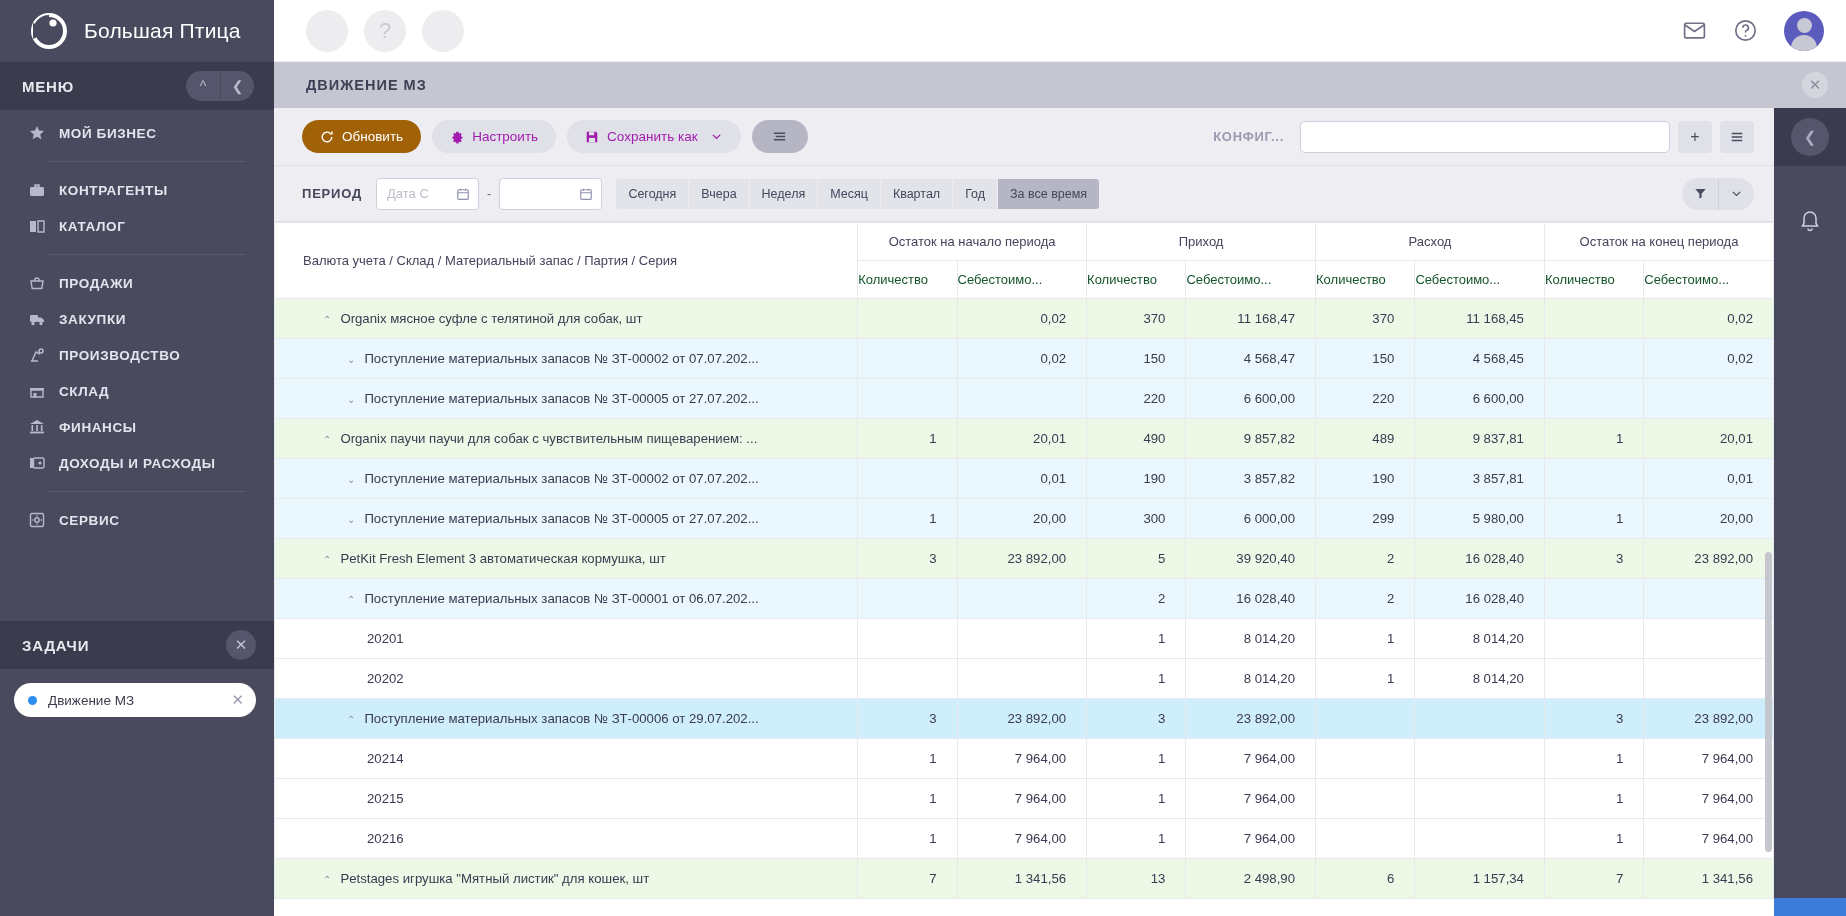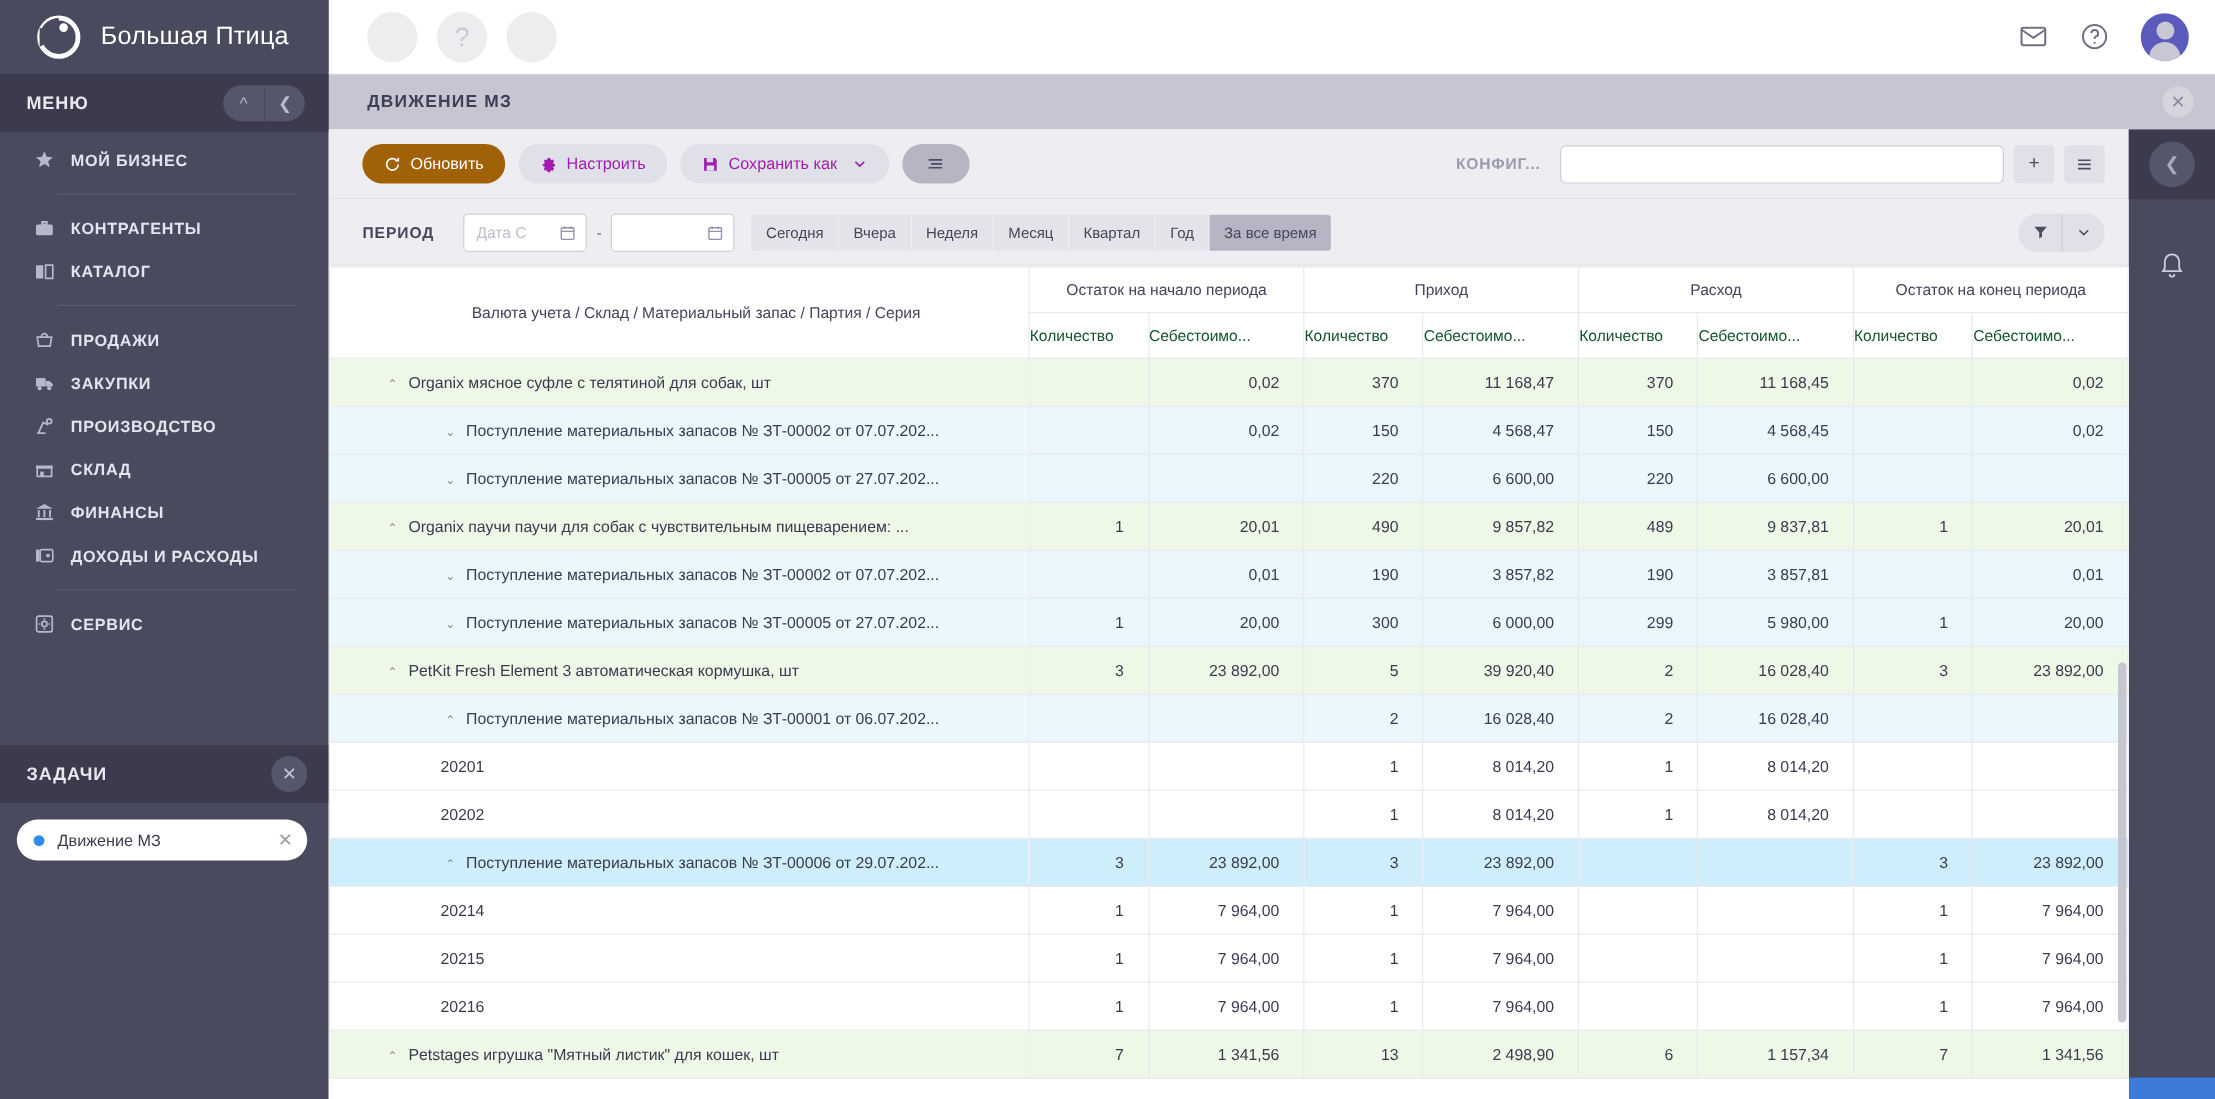--- a/index.html
+++ b/index.html
@@ -184,21 +184,21 @@
     color: #4c4c60; font-size: 16px; cursor: pointer;
   }
 
   
   .periodbar {
     height: 56px; background: #eeeef2;
     display: flex; align-items: center;
     padding: 0 20px 0 28px; gap: 0;
     border-bottom: 1px solid #dededf;
   }
-  .period-label { color: #45455c; font-size: 13px; font-weight: 700; letter-spacing: .8px; margin-right: 24px; }
+  .period-label { color: #45455c; font-size: 13px; font-weight: 700; letter-spacing: .8px; margin-right: 14px; }
   .date-field {
     width: 103px; height: 32px;
     border: 1px solid #cfcfdb; border-radius: 4px; background: #fff;
     display: flex; align-items: center; padding: 0 8px 0 10px;
   }
   .date-field input {
     flex: 1; border: none; outline: none; font-size: 13px; color: #45455c;
     font-family: inherit; width: 100%; background: transparent;
   }
   .date-field input::placeholder { color: #bdbdcc; }
@@ -233,38 +233,38 @@
   }
   .th-group {
     height: 38px; font-size: 13px; color: #44445c; text-align: center;
     background: #ffffff;
   }
   .th-sub {
     height: 38px; font-size: 13px; color: #14532d; text-align: left;
     background: #ffffff;
   }
   .th-name {
-    font-size: 13px; color: #44445c; text-align: center;
+    font-size: 13px; color: #44445c; text-align: left;
     padding-left: 28px; background: #ffffff;
   }
   td.c-name {
     height: 40px; font-size: 13.2px; color: #3a3a50;
     padding-right: 10px; white-space: nowrap; overflow: hidden; text-overflow: ellipsis;
   }
   td.c-num {
     height: 40px; font-size: 13.2px; color: #3a3a50;
     text-align: right; padding-right: 20px; white-space: nowrap;
   }
   tr.lvl0 { background: #eef8e6; }
   tr.lvl1 { background: #eaf7fc; }
   tr.lvl2 { background: #ffffff; }
   tr.sel  { background: #cfeefb; }
   .caret { color: #8e8ea6; font-size: 10px; margin-right: 9px; display: inline-block; }
   .ind0 { padding-left: 48px; }
-  .ind1 { padding-left: 96px; }
+  .ind1 { padding-left: 72px; }
   .ind2 { padding-left: 92px; }
 
   
   .vscroll {
     position: absolute; right: 2px; top: 330px;
     width: 7px; height: 300px; border-radius: 4px;
     background: #c6c6cf;
   }
 
   

